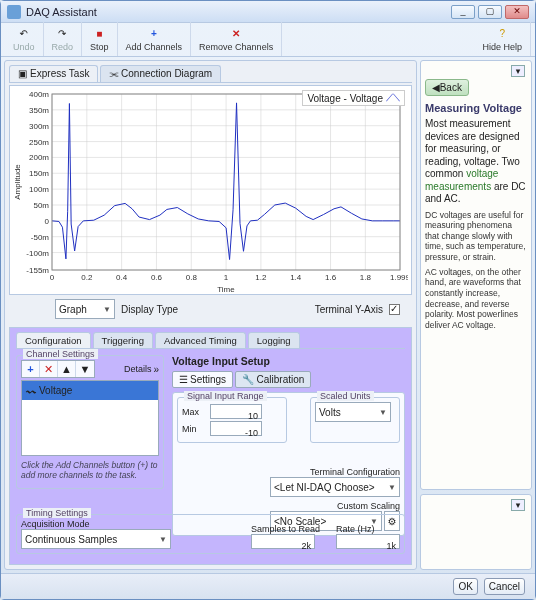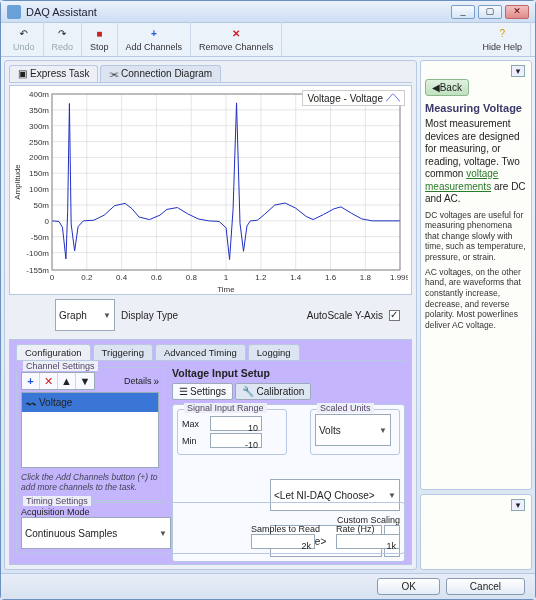--- a/index.html
+++ b/index.html
@@ -15,34 +15,34 @@
 .tbtn{display:flex;flex-direction:column;align-items:center;padding:1px 8px;border-right:1px solid #cdd9eb;height:34px;justify-content:center}
 .tbtn .ic{height:14px;display:flex;align-items:center;justify-content:center}
 .tbtn .lbl{font-size:9px;margin-top:1px;color:#333}
 .tbtn.disabled .lbl{color:#9aa}
 .content{flex:1;display:flex;min-height:0}
 .main{flex:1;background:#ecf0f6;border:1px solid #b7c9e2;margin:3px;border-radius:3px;padding:4px;display:flex;flex-direction:column;min-width:0;overflow:hidden}
 .side{width:112px;margin:3px 3px 3px 0;display:flex;flex-direction:column;gap:4px}
 .helpbox{background:#fdfdfa;border:1px solid #b7c9e2;border-radius:3px;padding:4px;flex:1;overflow:hidden}
 .helpbox h3{font-size:11px;font-weight:bold;color:#3a3a6a;margin:2px 0 4px}
 .helpbox p{font-size:8.5px;line-height:1.25;margin-bottom:4px;color:#333}
-.helpbox a{color:#2a7a2a;text-decoration:underline}
+.helpbox a{color:#2a7a2a;}
 .pinrow{height:14px;text-align:right;padding-right:2px}
 .pinrow span{display:inline-block;width:14px;height:12px;border:1px solid #8aa;background:#eef;font-size:9px;text-align:center;line-height:10px}
 .backbtn{display:inline-flex;align-items:center;background:linear-gradient(#dff0df,#bfe0bf);border:1px solid #8ab88a;border-radius:3px;padding:2px 6px;margin-bottom:4px;font-size:10px}
 .tabs{display:flex;border-bottom:1px solid #b7c9e2;margin-bottom:2px}
 .tab{padding:2px 8px;border:1px solid #b7c9e2;border-bottom:none;background:#dbe4f0;font-size:9.5px;border-radius:3px 3px 0 0;margin-right:2px}
 .tab.active{background:#ecf0f6}
 .chartwrap{background:#fff;border:1px solid #b7c9e2;height:210px;position:relative}
 svg{display:block}
 .axis-label{font-size:8px;fill:#333}
 .gridline{stroke:#ccc;stroke-width:0.5}
 .chartlegend{position:absolute;top:4px;right:6px;font-size:8.5px;border:1px solid #ccc;background:#fffffe;padding:1px 4px;display:flex;align-items:center;gap:3px}
 .ctrlrow{display:flex;align-items:center;padding:4px 12px;gap:6px}
-.sel{border:1px solid #9ab;background:#fff;height:32px;display:inline-flex;align-items:center;padding:0 3px;min-width:60px}
+.sel{border:1px solid #9ab;background:#fff;height:20px;display:inline-flex;align-items:center;padding:0 3px;min-width:60px}
 .sel .arrow{margin-left:auto;font-size:8px;color:#555}
 .cfgpanel{flex:1;border:1px solid #b7c9e2;background:#c4b5fd;margin-top:4px;padding:4px 6px;display:flex;flex-direction:column;overflow:hidden}
 .midcols{display:flex;gap:8px;flex:1;min-height:0}
 .chset{width:148px}
 .fs{border:1px solid #b7c9e2;border-radius:3px;padding:4px;position:relative;margin-bottom:6px}
 .fs>.lg{position:absolute;top:-7px;left:6px;background:#ecf0f6;padding:0 3px;font-size:9px;color:#546}
 .chtools{display:flex;gap:0;border:1px solid #9ab;background:#f8faff}
 .chtool{width:18px;height:16px;border-right:1px solid #cdd9eb;display:flex;align-items:center;justify-content:center;font-size:11px}
 .chtool:last-child{border-right:none}
 .details{margin-left:auto;font-size:9px}
@@ -53,21 +53,21 @@
 .visetup h4{font-size:10.5px;font-weight:bold;margin-bottom:4px}
 .subtabs{display:flex;gap:2px;margin-bottom:4px}
 .subtab{border:1px solid #9ab;padding:2px 6px;font-size:9.5px;border-radius:2px;background:#dde6f2;display:flex;align-items:center;gap:2px}
 .subtab.active{background:#f8faff}
 .inputrow{display:flex;align-items:center;gap:4px;margin:2px 0}
 .inputrow label{width:24px;font-size:9px}
 .numfield{border:1px solid #9ab;background:#fff;height:15px;width:52px;text-align:right;padding:4px 3px;font-size:9px;line-height:14px}
 .tc{margin-top:18px}
 .bottomrow{display:flex;gap:16px;align-items:flex-end}
 .footer{height:26px;display:flex;align-items:center;justify-content:flex-end;gap:6px;padding:0 10px;border-top:1px solid #b7c9e2;background:linear-gradient(#e8eef8,#d8e2f0)}
-.btn{border:1px solid #8a9ab4;background:linear-gradient(#fff,#e4ecf6);padding:2px 23px;border-radius:3px;font-size:10px}
+.btn{border:1px solid #8a9ab4;background:linear-gradient(#fff,#e4ecf6);padding:2px 4px;border-radius:3px;font-size:10px}
 .cb{width:11px;height:11px;border:1px solid #777;background:#fff;display:inline-block;vertical-align:middle;position:relative}
 .cb.checked::after{content:"✓";position:absolute;top:-2px;left:0;font-size:10px;color:#222}
 </style>
 </head>
 <body>
 
 <div class="window">
  <div class="titlebar">
   <div class="icon"></div>
   <div class="title">DAQ Assistant</div>
@@ -174,21 +174,21 @@
    </div>
 
    <div class="ctrlrow">
     <div style="width:28px"></div>
     <div class="sel">
             <span>Graph</span>
             <span class="arrow">▼</span>
           </div>
     <span>Display Type</span>
     <div style="flex:1"></div>
-    <span>AutoScale Y-Axis</span>
+    <span>Terminal Y-Axis</span>
     <span class="cb checked"></span>
    </div>
 
    <div class="cfgpanel">
     <div class="tabs" style="margin-bottom:6px">
      <div class="tab active">Configuration</div>
      <div class="tab">Triggering</div>
      <div class="tab">Advanced Timing</div>
      <div class="tab">Logging</div>
     </div>
@@ -244,20 +244,21 @@
         </div>
         <div class="fs" style="flex:1">
          <span class="lg">Scaled Units</span>
          <div class="sel" style="width:76px">
                       <span>Volts</span>
                       <span class="arrow">▼</span>
                     </div>
         </div>
        </div>
        <div class="tc">
+        <div style="text-align:right;font-size:9px">Terminal Configuration</div>
         <div style="display:flex;justify-content:flex-end">
                     <div class="sel" style="width:130px">
                       <span>&lt;Let NI-DAQ Choose&gt;</span>
                       <span class="arrow">▼</span>
                     </div>
                   </div>
         <div style="text-align:right;font-size:9px;margin-top:4px">Custom Scaling</div>
         <div style="display:flex;justify-content:flex-end;gap:2px">
          <div class="sel" style="width:112px">
                       <span>&lt;No Scale&gt;</span>

